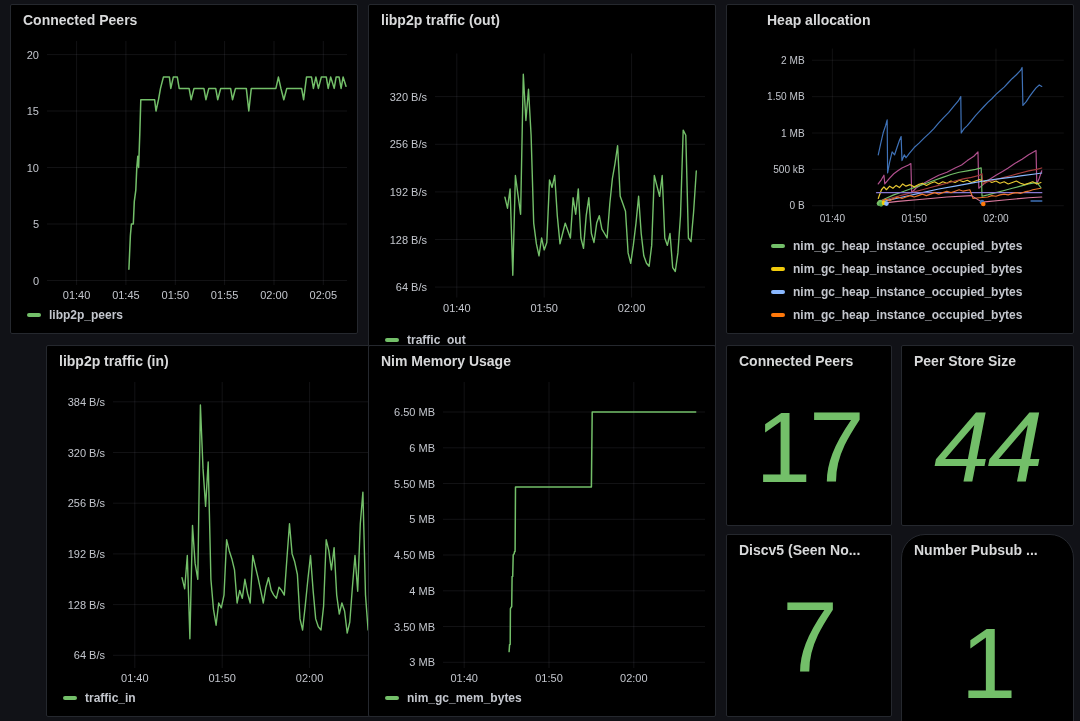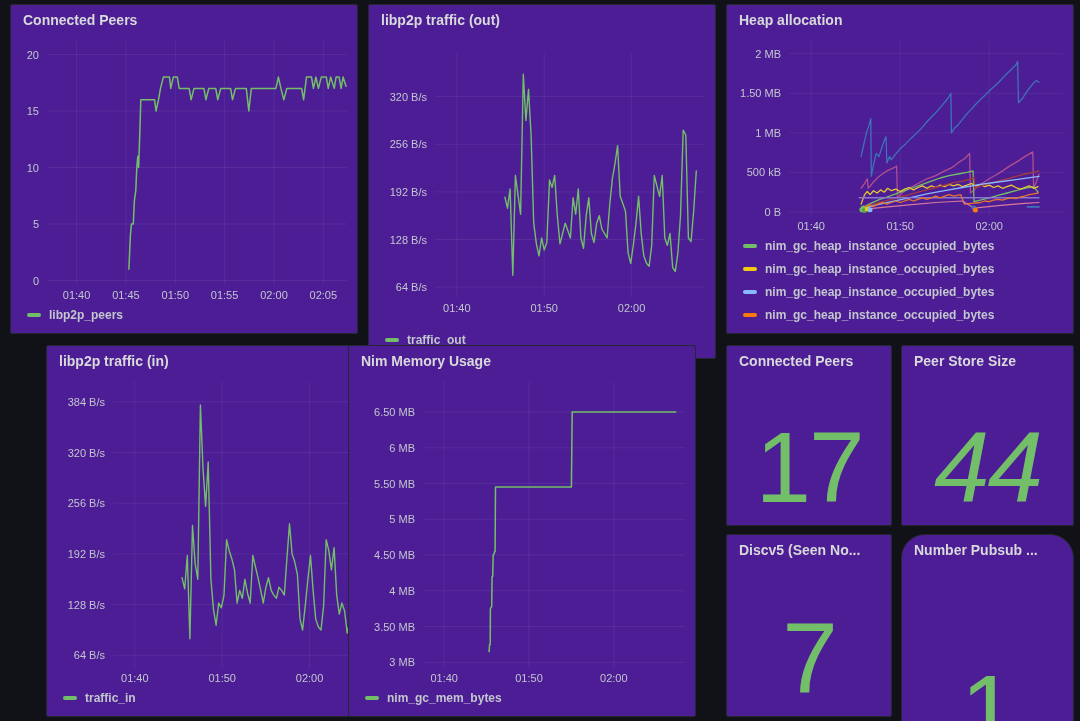--- a/index.html
+++ b/index.html
@@ -1,30 +1,30 @@
 <!DOCTYPE html>
 <html><head>
 <meta charset="utf-8">
 <style>
   html,body{margin:0;padding:0;background:#111217;font-family:"Liberation Sans",sans-serif;color:#ccccdc;}
   .dash{position:relative;width:1080px;height:721px;overflow:hidden;background:#111217;}
-  .panel{position:absolute;background:#4c1d95;border:1px solid #25282e;border-radius:2px;
+  .panel{position:absolute;background:#000000;border:1px solid #25282e;border-radius:2px;
          display:flex;flex-direction:column;box-sizing:border-box;}
   .panel-title{height:30px;line-height:30px;padding:0 12px;font-size:14px;font-weight:700;
                color:#d8d9da;white-space:nowrap;overflow:hidden;flex:0 0 auto;cursor:pointer;}
   .plot{flex:1 1 auto;min-height:0;display:block;width:100%;}
   .legend{flex:0 0 auto;display:flex;flex-direction:column;padding:0 8px 7px 16px;}
   .legend-item{height:23px;display:flex;align-items:center;cursor:pointer;font-weight:bold;}
   .legend-marker{width:14px;height:4px;border-radius:2px;margin-right:8px;flex:0 0 auto;}
   .legend-label{font-size:12px;color:#c3c6cd;white-space:nowrap;}
   .grid{stroke:rgba(204,204,220,0.09);stroke-width:1;}
   text.tick{fill:#c3c6cd;font-size:11px;font-family:"Liberation Sans",sans-serif;}
   text.ytick{text-anchor:end;}
   text.xtick{text-anchor:middle;}
-  .stat-body{flex:1 1 auto;display:flex;align-items:flex-end;justify-content:center;padding-bottom:8px;}
+  .stat-body{flex:1 1 auto;display:flex;align-items:center;justify-content:center;padding-bottom:8px;}
   .stat-value{font-size:100px;font-weight:500;line-height:1;letter-spacing:-2px;}
 </style>
 </head>
 <body>
 
 <div class="dash">
 
   <div class="panel" style="left:10px;top:4px;width:348px;height:330px;">
     <div class="panel-title">Connected Peers</div>
     <svg class="plot" viewBox="0 0 346 268">
@@ -82,21 +82,21 @@
         <path d="M135.9,149.6L138.5,160.7L141.1,141.4L143.8,227.7L146.4,128.0L149.0,147.3L151.6,166.7L154.3,26.8L156.9,73.0L159.5,41.7L162.1,87.8L164.7,175.6L167.4,196.4L170.0,208.3L172.6,190.5L175.2,202.4L177.8,195.0L180.5,132.5L183.1,139.9L185.7,128.0L188.3,168.2L191.0,196.4L193.6,186.0L196.2,175.6L198.8,183.0L201.4,190.5L204.1,150.3L206.7,166.7L209.3,141.4L211.9,190.5L214.5,200.9L217.2,168.2L219.8,150.3L222.4,186.0L225.0,195.0L227.7,175.6L230.3,168.2L232.9,181.6L235.5,186.0L238.1,190.5L240.8,156.3L243.4,131.0L246.0,116.1L248.6,98.2L251.2,148.8L253.9,156.3L256.5,163.7L259.1,205.4L261.7,215.8L264.3,197.9L267.0,175.6L269.6,148.8L272.2,186.0L274.8,208.3L277.5,215.8L280.1,218.8L282.7,197.9L285.3,128.0L287.9,138.4L290.6,148.8L293.2,128.0L295.8,190.5L298.4,197.9L301.0,186.0L303.7,220.2L306.3,224.0L308.9,205.4L311.5,168.2L314.2,82.6L316.8,87.8L319.4,190.5L322.0,194.2L324.6,164.5L327.3,123.5" fill="none" stroke="#73BF69" stroke-width="1.4" stroke-linejoin="round" stroke-linecap="round"></path>
       </svg>
     <div class="legend">
         <span class="legend-item">
           <span class="legend-marker" style="background: rgb(115, 191, 105);"></span>
           <span class="legend-label">traffic_out</span>
         </span>
       </div>
   </div>
 
-  <div class="panel" style="left:726px;top:4px;width:348px;height:330px;">
+  <div class="panel" style="left:726px;top:4px;width:348px;height:330px;padding-left:28px;">
     <div class="panel-title">Heap allocation</div>
     <svg class="plot" viewBox="0 0 346 199">
         <line x1="62" x2="336" y1="177.0" y2="177.0" class="grid"></line>
         <text x="54" y="181.0" class="tick ytick">0 B</text>
         <line x1="62" x2="336" y1="137.4" y2="137.4" class="grid"></line>
         <text x="54" y="141.4" class="tick ytick">500 kB</text>
         <line x1="62" x2="336" y1="97.9" y2="97.9" class="grid"></line>
         <text x="54" y="101.9" class="tick ytick">1 MB</text>
         <line x1="62" x2="336" y1="58.3" y2="58.3" class="grid"></line>
         <text x="54" y="62.3" class="tick ytick">1.50 MB</text>
@@ -170,21 +170,21 @@
         <path d="M135.0,201.7L137.7,212.8L140.3,179.5L142.9,262.7L145.5,149.4L148.1,187.4L150.8,203.3L153.4,29.0L156.0,92.4L158.6,130.4L161.2,86.0L163.9,203.3L166.5,233.4L169.1,249.2L171.7,227.0L174.3,231.8L177.0,219.1L179.6,163.7L182.2,174.7L184.8,182.7L187.5,193.8L190.1,227.0L192.7,214.4L195.3,222.3L197.9,203.3L200.6,217.5L203.2,227.0L205.8,179.5L208.4,190.6L211.0,201.7L213.7,214.4L216.3,227.0L218.9,211.2L221.5,201.7L224.2,214.4L226.8,219.1L229.4,222.3L232.0,211.2L234.6,214.4L237.3,219.1L239.9,182.7L242.5,147.8L245.1,177.9L247.7,185.8L250.4,198.5L253.0,242.9L255.6,254.0L258.2,230.2L260.9,203.3L263.5,179.5L266.1,214.4L268.7,242.9L271.3,250.8L274.0,254.0L276.6,230.2L279.2,163.7L281.8,174.7L284.4,193.8L287.1,171.6L289.7,219.1L292.3,238.1L294.9,227.0L297.6,235.0L300.2,257.1L302.8,246.0L305.4,211.2L308.0,179.5L310.7,215.2L313.3,147.8L315.9,116.1L318.5,219.1L321.1,254.0L323.8,227.0L326.4,159.7" fill="none" stroke="#73BF69" stroke-width="1.4" stroke-linejoin="round" stroke-linecap="round"></path>
       </svg>
     <div class="legend">
         <span class="legend-item">
           <span class="legend-marker" style="background: rgb(115, 191, 105);"></span>
           <span class="legend-label">traffic_in</span>
         </span>
       </div>
   </div>
 
-  <div class="panel" style="left:348px;top:345px;width:348px;height:372px;">
+  <div class="panel" style="left:368px;top:345px;width:348px;height:372px;">
     <div class="panel-title">Nim Memory Usage</div>
     <svg class="plot" viewBox="0 0 346 310">
         <line x1="74" x2="336" y1="286.3" y2="286.3" class="grid"></line>
         <text x="66" y="290.3" class="tick ytick">3 MB</text>
         <line x1="74" x2="336" y1="250.5" y2="250.5" class="grid"></line>
         <text x="66" y="254.5" class="tick ytick">3.50 MB</text>
         <line x1="74" x2="336" y1="214.8" y2="214.8" class="grid"></line>
         <text x="66" y="218.8" class="tick ytick">4 MB</text>
         <line x1="74" x2="336" y1="179.0" y2="179.0" class="grid"></line>
         <text x="66" y="183.0" class="tick ytick">4.50 MB</text>

